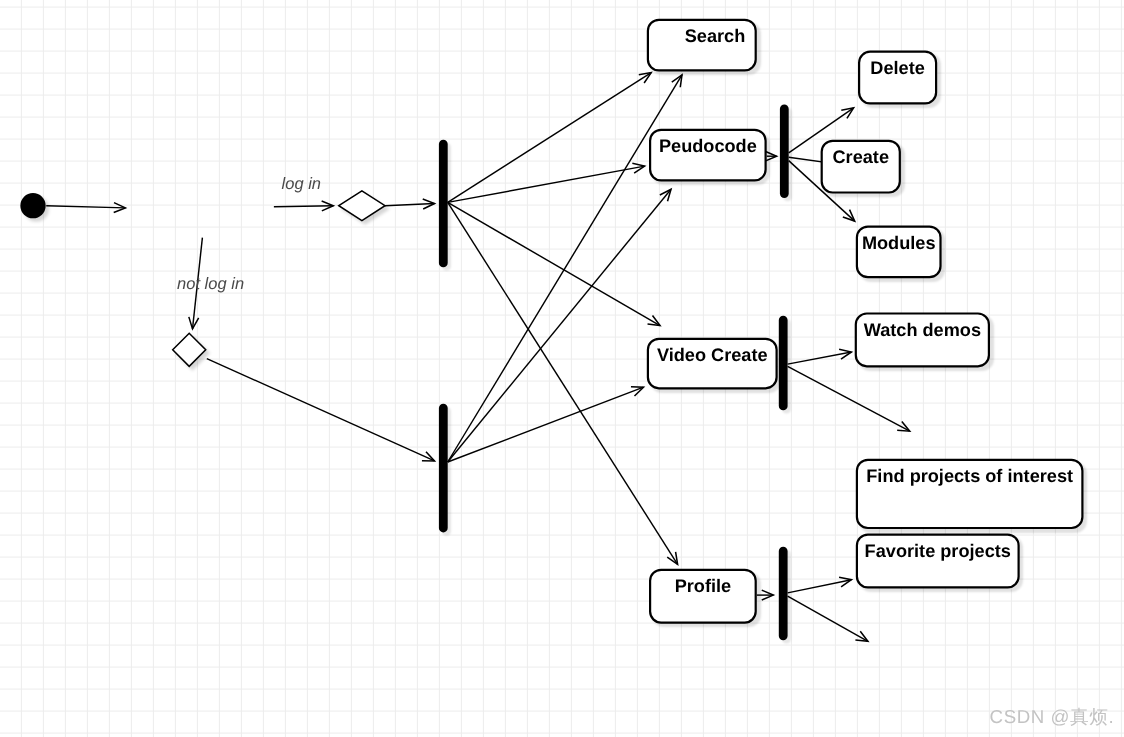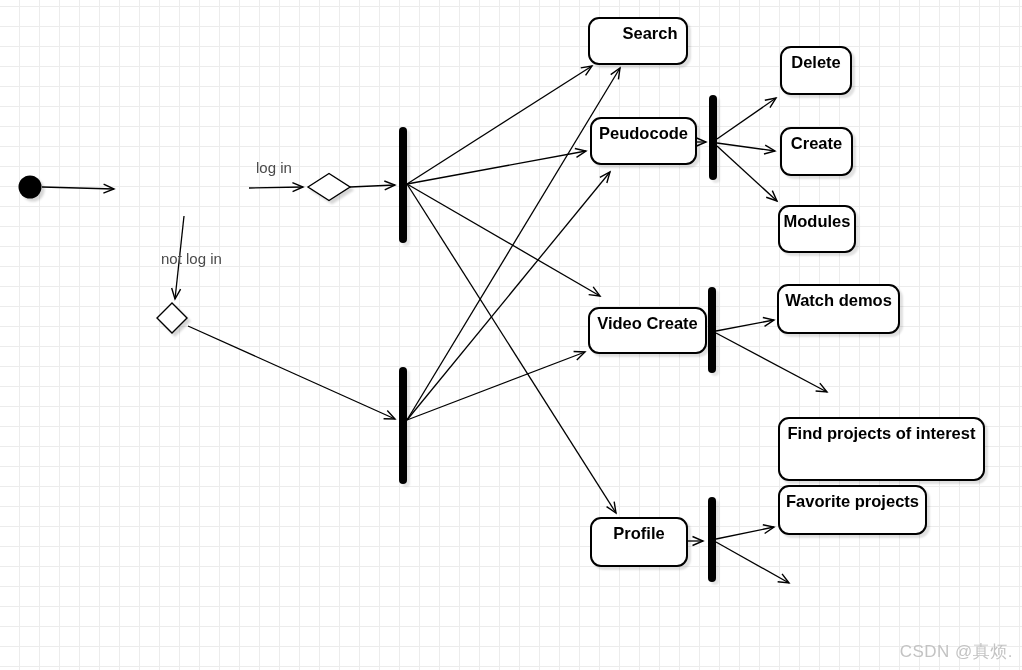--- a/index.html
+++ b/index.html
@@ -21,21 +21,21 @@
     display:flex;justify-content:center;align-items:flex-start;
     padding-top:4px;
     font-size:16.5px;font-weight:bold;color:#000;line-height:1.25;
     white-space:nowrap;
   }
   .fork{
     position:absolute;background:#000;border-radius:4px;
     box-shadow:3px 3px 2px rgba(0,0,0,0.10);
   }
   .edge-label{
-    position:absolute;font-size:15px;color:#4a4a4a;white-space:nowrap;
+    position:absolute;font-size:15px;color:#4a4a4a;white-space:nowrap;font-style:italic;
   }
   .watermark{
     position:absolute;right:9px;bottom:7px;
     font-size:17px;color:#c3c3c3;letter-spacing:0.5px;
   }
 </style>
 </head>
 <body>
 
 <div class="canvas">
@@ -88,21 +88,21 @@
 
   <div class="node" style="left:588px;top:17px;width:100px;height:48px;padding-left:24px;">
     <span>Search</span>
   </div>
   <div class="node" style="left:590px;top:117px;width:107px;height:48px;">
     <span>Peudocode</span>
   </div>
   <div class="node" style="left:780px;top:46px;width:72px;height:49px;">
     <span>Delete</span>
   </div>
-  <div class="node" style="left:780px;top:127px;width:73px;height:49px;text-align:right;">
+  <div class="node" style="left:746px;top:127px;width:73px;height:49px;text-align:right;">
     <span>Create</span>
   </div>
   <div class="node" style="left:778px;top:205px;width:78px;height:48px;">
     <span>Modules</span>
   </div>
   <div class="node" style="left:588px;top:307px;width:119px;height:47px;">
     <span>Video Create</span>
   </div>
   <div class="node" style="left:777px;top:284px;width:123px;height:50px;">
     <span>Watch demos</span>

